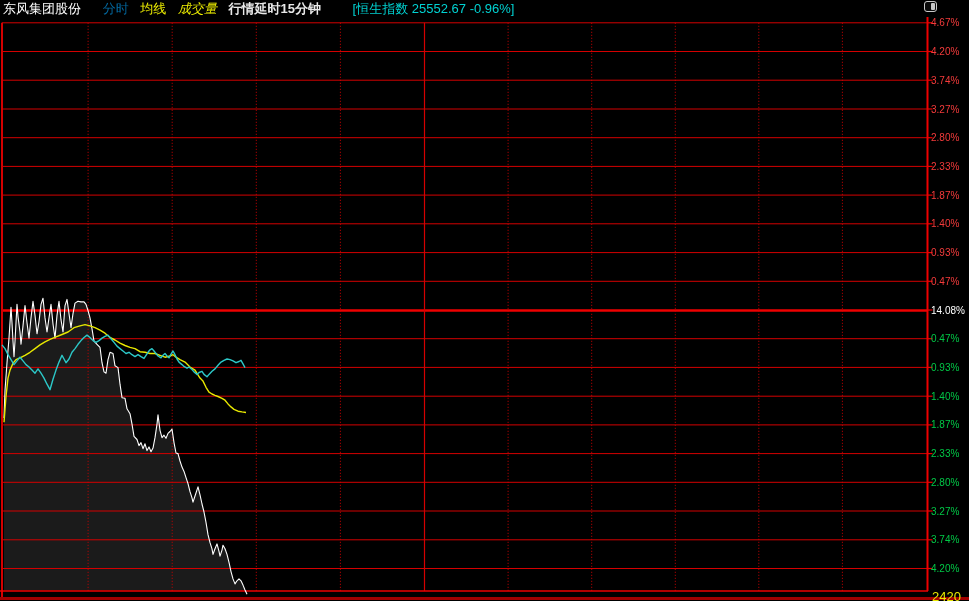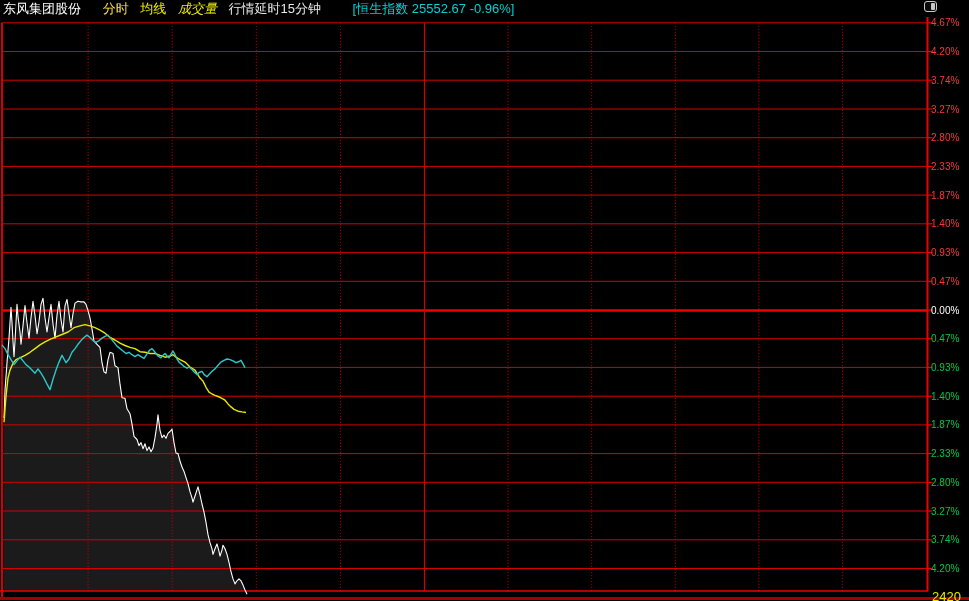--- a/index.html
+++ b/index.html
@@ -85,43 +85,43 @@
       <line x1="927" y1="511.0" x2="932.5" y2="511.0" stroke="#ee0000" stroke-width="1.2"></line>
       <line x1="927" y1="539.8" x2="932.5" y2="539.8" stroke="#ee0000" stroke-width="1.2"></line>
       <line x1="927" y1="568.5" x2="932.5" y2="568.5" stroke="#ee0000" stroke-width="1.2"></line>
       <polyline points="4,418.0 5,390.4 7,362.7 9,338.1 11,307.4 12,322.8 13,341.2 14,356.6 15,341.2 16,322.8 17,304.4 18,316.6 20,332.0 21,344.3 23,325.9 25,305.6 27,322.8 29,338.1 31,317.9 33,301.3 35,315.4 37,333.8 39,321.6 41,304.4 43,298.2 45,317.9 47,332.0 49,317.9 51,304.4 53,324.0 55,338.1 57,315.4 59,301.3 61,319.7 63,332.0 65,305.6 67,299.4 69,313.6 71,327.7 73,313.6 75,303.1 78,301.3 81,301.9 84,301.9 86,304.4 88,310.5 90,317.9 92,328.9 94,341.2 97,344.3 100,347.4 102,362.7 104,371.9 106,373.2 108,359.6 110,352.3 113,353.5 115,365.8 118,367.6 120,384.2 122,397.7 125,398.3 127,408.8 130,413.7 132,424.1 134,436.4 137,439.5 139,445.6 141,442.6 143,448.7 145,443.8 147,450.6 149,446.9 151,451.8 153,448.1 155,437.7 157,424.1 158,414.9 160,430.3 162,437.7 164,435.2 166,438.3 168,433.4 170,431.5 172,429.1 174,442.6 176,453.0 178,453.6 180,461.0 182,467.1 184,471.4 186,477.6 188,483.7 190,491.7 192,497.9 193,502.2 195,496.0 197,489.9 198,486.8 200,494.8 202,504.0 204,512.0 206,522.4 208,534.7 210,542.7 212,548.8 213,554.4 215,548.8 217,543.9 219,551.3 220,556.2 222,550.1 223,545.2 225,548.8 227,554.4 229,562.4 231,571.6 233,578.9 235,583.9 237,580.8 239,578.9 241,580.8 243,585.1 245,590.0 247,594.3" fill="none" stroke="#ffffff" stroke-width="1.1" stroke-linejoin="round"></polyline>
       <polyline points="4,422.3 6,396.5 8,378.1 10,370.1 13,363.3 16,359.6 20,357.8 25,355.3 30,352.3 35,348.6 40,344.9 45,341.8 50,339.4 56,336.9 62,334.5 68,332.0 74,327.7 80,325.9 85,324.6 90,325.9 95,327.7 100,330.2 105,333.2 110,337.5 115,340.0 120,343.1 125,345.5 130,347.4 135,348.6 140,351.7 145,352.3 150,353.5 155,353.5 160,355.3 165,357.2 170,356.0 173,354.7 176,357.2 180,359.6 185,362.1 190,367.0 195,370.1 200,378.1 203,381.1 206,387.3 209,392.2 212,394.0 215,395.3 218,396.5 222,398.3 225,400.2 228,403.9 231,406.9 234,409.4 238,411.2 242,411.9 246,412.5" fill="none" stroke="#e8e800" stroke-width="1.4" stroke-linejoin="round"></polyline>
       <polyline points="2,344.9 5,348.6 8,354.7 11,359.6 14,364.6 17,360.9 20,357.2 23,360.9 26,364.6 29,367.0 32,370.1 35,373.2 38,368.9 41,373.2 44,378.1 47,384.2 50,389.7 53,379.3 56,370.1 59,362.1 62,355.3 64,359.0 66,362.7 69,359.0 72,352.3 75,348.6 78,344.3 81,340.6 84,337.5 87,335.1 90,337.5 93,340.6 96,342.4 99,340.6 102,338.1 105,336.3 108,335.1 111,338.8 114,342.4 117,346.1 120,348.6 123,351.0 126,353.5 129,352.3 132,354.7 135,356.6 138,354.7 141,356.6 144,358.4 146,355.3 148,352.3 150,349.8 152,348.6 154,351.0 156,353.5 158,356.0 161,357.8 163,355.3 165,353.5 167,356.0 169,357.8 171,354.1 173,351.0 175,354.7 177,359.0 179,362.1 182,364.6 184,366.4 187,368.2 189,367.0 192,369.5 194,371.9 197,374.4 199,372.5 202,371.3 204,374.4 207,376.8 209,374.4 212,371.3 215,368.9 218,365.2 221,362.1 224,360.3 227,359.0 230,359.6 233,360.9 236,362.7 239,361.5 241,360.3 243,363.9 245,367.6" fill="none" stroke="#2cc8c8" stroke-width="1.4" stroke-linejoin="round"></polyline>
     </svg>
 
   <div class="hdr">
     <span class="t-name" style="color: rgb(255, 255, 255);">东风集团股份</span>
-    <span class="t-tab1" style="color: #fde047;">分时</span>
+    <span class="t-tab1" style="color: #0369a1;">分时</span>
     <span class="t-tab" style="color: rgb(240, 240, 0);">均线</span>
     <span class="t-tab" style="color: rgb(240, 240, 0); font-style: italic;">成交量</span>
-    <span class="t-delay" style="color: rgb(232, 232, 232);">行情延时15分钟</span>
+    <span class="t-delay" style="color: rgb(232, 232, 232); font-weight: bold;">行情延时15分钟</span>
     <span class="t-index" style="color: rgb(0, 210, 210); padding-left: 20px;">[恒生指数 25552.67 -0.96%]</span>
   </div>
 
   <div id="panel-icon">
       <div class="bar"></div>
     </div>
 
   <div id="axis-labels">
       <div class="axis-label" style="top: 15.3px; color: rgb(244, 59, 59);">4.67%</div>
       <div class="axis-label" style="top: 44px; color: rgb(244, 59, 59);">4.20%</div>
       <div class="axis-label" style="top: 72.7px; color: rgb(244, 59, 59);">3.74%</div>
       <div class="axis-label" style="top: 101.5px; color: rgb(244, 59, 59);">3.27%</div>
       <div class="axis-label" style="top: 130.2px; color: rgb(244, 59, 59);">2.80%</div>
       <div class="axis-label" style="top: 158.9px; color: rgb(244, 59, 59);">2.33%</div>
       <div class="axis-label" style="top: 187.6px; color: rgb(244, 59, 59);">1.87%</div>
       <div class="axis-label" style="top: 216.3px; color: rgb(244, 59, 59);">1.40%</div>
       <div class="axis-label" style="top: 245.1px; color: rgb(244, 59, 59);">0.93%</div>
       <div class="axis-label" style="top: 273.8px; color: rgb(244, 59, 59);">0.47%</div>
-      <div class="axis-label" style="top: 302.5px; color: rgb(255, 255, 255);">0.00%</div>
+      <div class="axis-label" style="top: 302.5px; color: rgb(255, 255, 255);">14.08%</div>
       <div class="axis-label" style="top: 331.2px; color: rgb(0, 200, 70);">0.47%</div>
       <div class="axis-label" style="top: 359.9px; color: rgb(0, 200, 70);">0.93%</div>
       <div class="axis-label" style="top: 388.7px; color: rgb(0, 200, 70);">1.40%</div>
       <div class="axis-label" style="top: 417.4px; color: rgb(0, 200, 70);">1.87%</div>
       <div class="axis-label" style="top: 446.1px; color: rgb(0, 200, 70);">2.33%</div>
       <div class="axis-label" style="top: 474.8px; color: rgb(0, 200, 70);">2.80%</div>
       <div class="axis-label" style="top: 503.5px; color: rgb(0, 200, 70);">3.27%</div>
       <div class="axis-label" style="top: 532.3px; color: rgb(0, 200, 70);">3.74%</div>
       <div class="axis-label" style="top: 561px; color: rgb(0, 200, 70);">4.20%</div>
       <div class="bottom-label" style="top: 590px; color: rgb(232, 232, 0);">2420</div>

